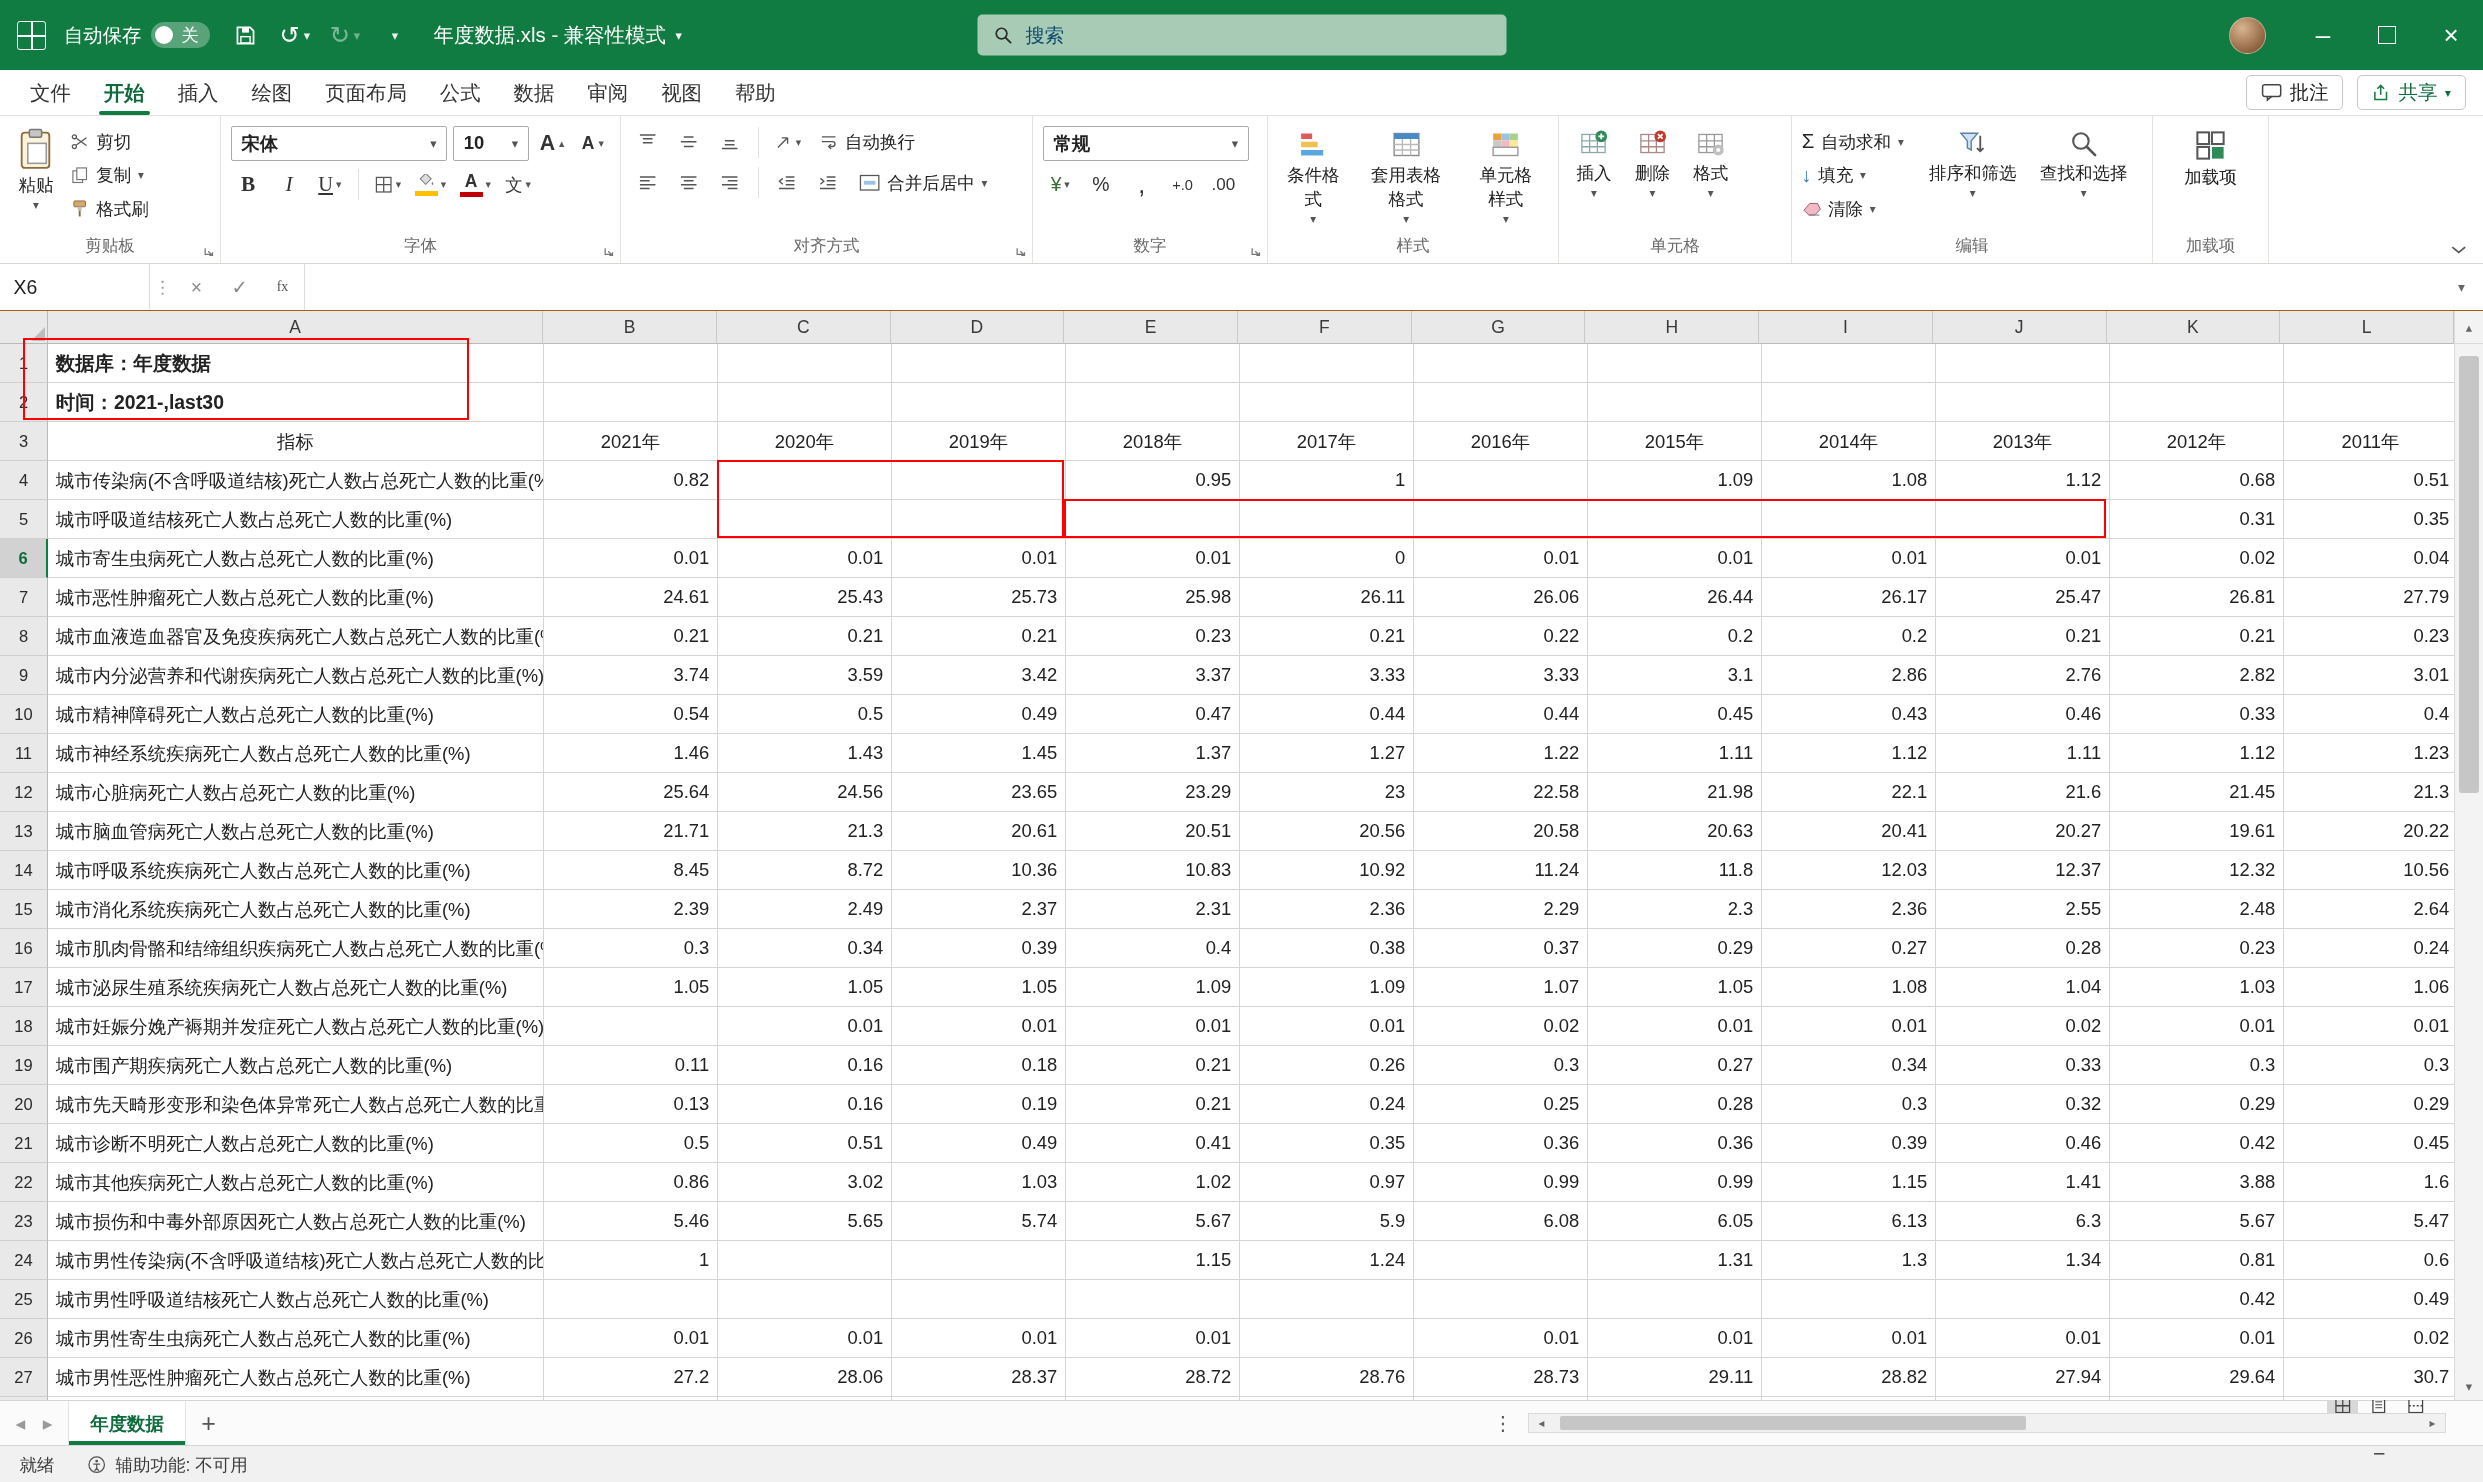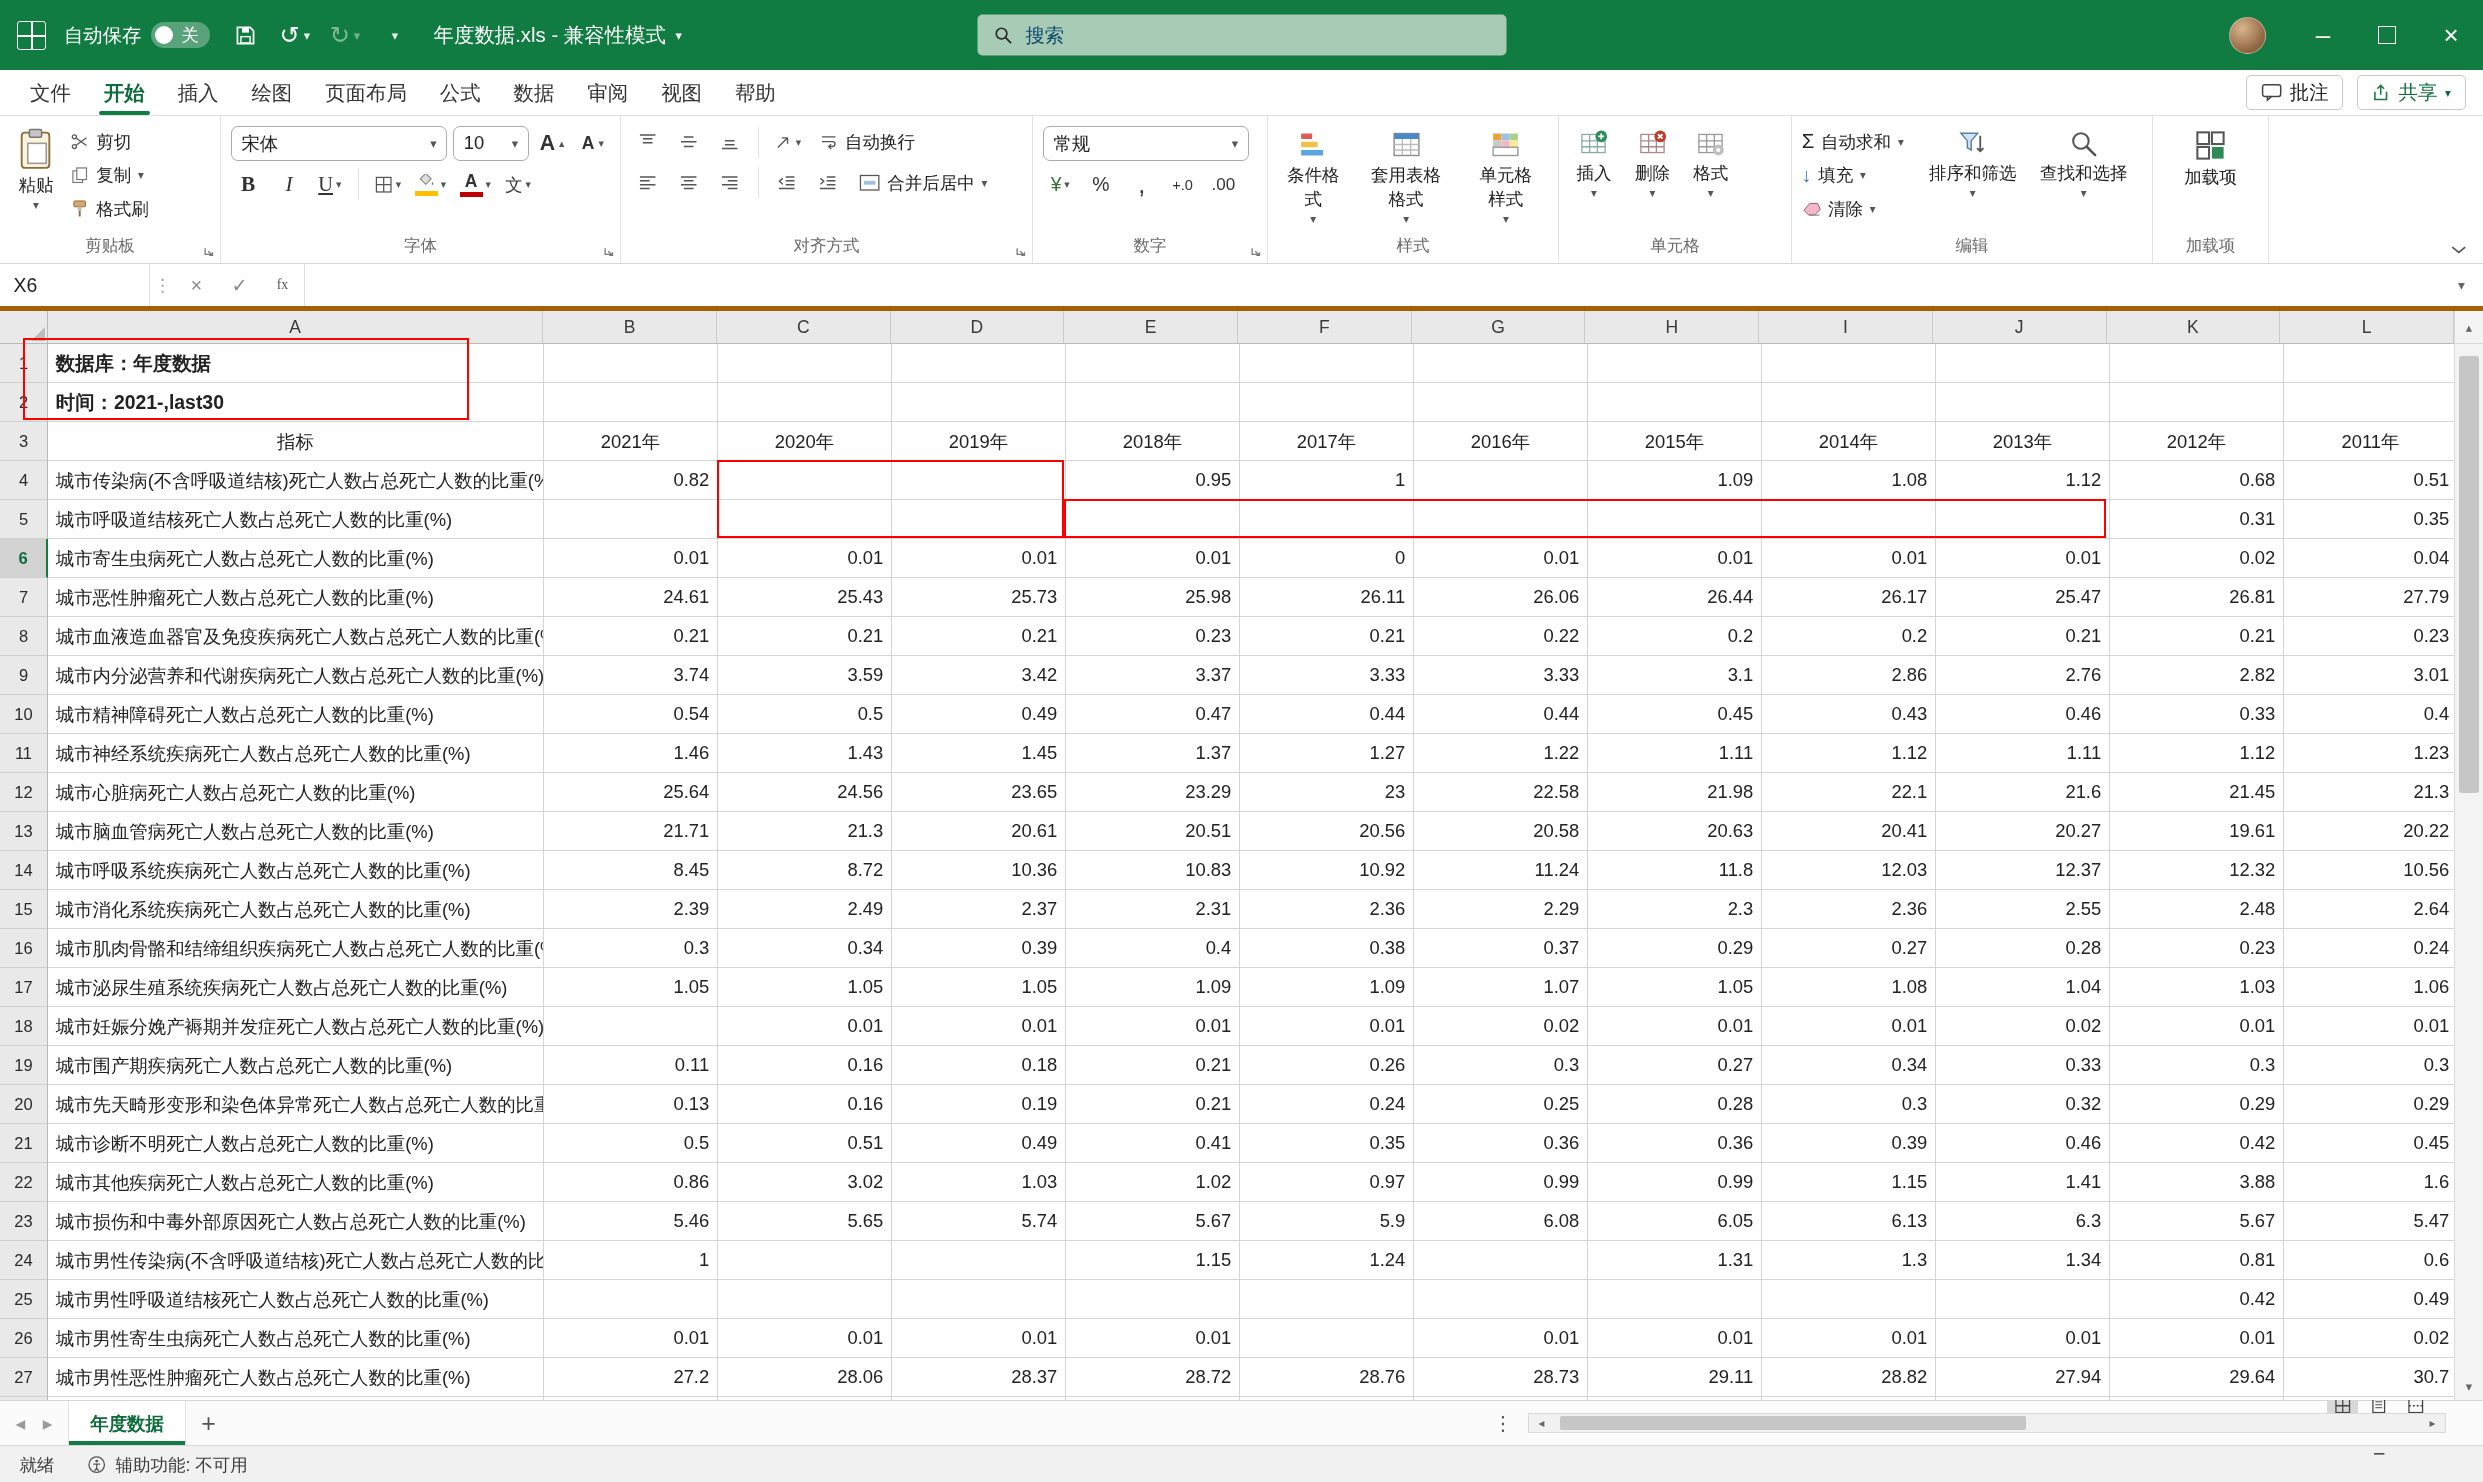--- a/index.html
+++ b/index.html
@@ -44,36 +44,36 @@
   .rgroup { position:relative; padding:9.7px 9.7px 31px; border-right:1px solid #E5E3E0; display:flex; flex-direction:column; flex:none; }
   .glabel { position:absolute; left:0; right:0; bottom:5.8px; text-align:center; font-size:16.5px; color:#6a6a6a; }
   .launcher { position:absolute; right:5.8px; bottom:5.8px; line-height:0; }
   .gbody { display:flex; gap:7.8px; }
   .bigbtn { display:flex; flex-direction:column; align-items:center; gap:2.9px; padding:1.9px 7.8px; font-size:17.5px; color:#222; text-align:center; }
   .bigbtn .chev { font-size:11.6px; color:#555; line-height:9.7px; }
   .smallcol { display:flex; flex-direction:column; justify-content:flex-start; gap:5.8px; padding-top:1.9px; }
   .smallbtn { display:flex; align-items:center; gap:6.8px; font-size:17.5px; color:#222; height:28px; white-space:nowrap; }
   .smallbtn .chev { font-size:11.6px; color:#555; }
   .rrow { display:flex; align-items:center; gap:5.8px; margin-bottom:7.8px; }
-  .combo { border:1px solid #ABABAB; border-radius:7px; height:35px; display:flex; align-items:center; font-size:18.4px; padding:0 9.7px; gap:1px; background:#fff; justify-content:space-between; }
+  .combo { border:1px solid #ABABAB; border-radius:2px; height:35px; display:flex; align-items:center; font-size:18.4px; padding:0 9.7px; gap:1px; background:#fff; justify-content:space-between;font-weight:bold; }
   .combo .chev { font-size:12.6px; color:#555; }
   .ric { min-width:35px; height:33px; display:flex; align-items:center; justify-content:center; font-size:19.4px; color:#333; gap:2.9px; padding:0 3.9px; }
   .ric .chev { font-size:10.7px; color:#555; }
   .ric b { font-family:"Liberation Serif","DejaVu Serif",serif; font-size:21.3px; }
   .ric i { font-family:"Liberation Serif","DejaVu Serif",serif; font-size:21.3px; }
   .ric .u { text-decoration:underline; font-family:"Liberation Serif","DejaVu Serif",serif; font-size:20.4px; }
   .colorbar { display:flex; flex-direction:column; align-items:center; line-height:1; }
   .colorbar .bar { width:23px; height:4.9px; margin-top:1.9px; }
   .bigA { font-size:21.3px; font-weight:600; }
   .tri { font-size:10.7px; color:#555; margin-left:1px; }
   .vsep { width:1px; background:#E2E0DD; height:31px; margin:0 4.9px; }
   .collapse-ribbon { position:absolute; right:15.5px; bottom:7.8px; }
 
   
-  .fbar { height:47px; background:#fff; border-bottom:5px solid #a16207; display:flex; align-items:stretch; flex:none; }
+  .fbar { height:47px; background:#fff; border-bottom:1px solid #a16207; display:flex; align-items:stretch; flex:none; }
   .namebox { width:150px; display:flex; align-items:center; padding:0 13.6px; font-size:19.4px; color:#222; border-right:1px solid #E0DEDB; }
   .fb-dots { width:25px; display:flex; align-items:center; justify-content:center; color:#9a9a9a; font-size:17.5px; }
   .fb-btn { width:43px; display:flex; align-items:center; justify-content:center; font-size:19.4px; color:#8a8a8a; }
   .fb-fx { font-family:"Liberation Serif","DejaVu Serif",serif; font-size:14px; color:#555; }
   .fb-input { flex:1; border-left:1px solid #E0DEDB; display:flex; align-items:center; padding:0 13.6px; font-size:18.4px; }
   .fb-chev { width:43px; display:flex; align-items:center; justify-content:center; color:#666; font-size:13.6px; }
 
   
   .sheet-area { height:1089px; position:relative; flex:none; background:#fff; }
   .col-headers { display:flex; height:33px; }

